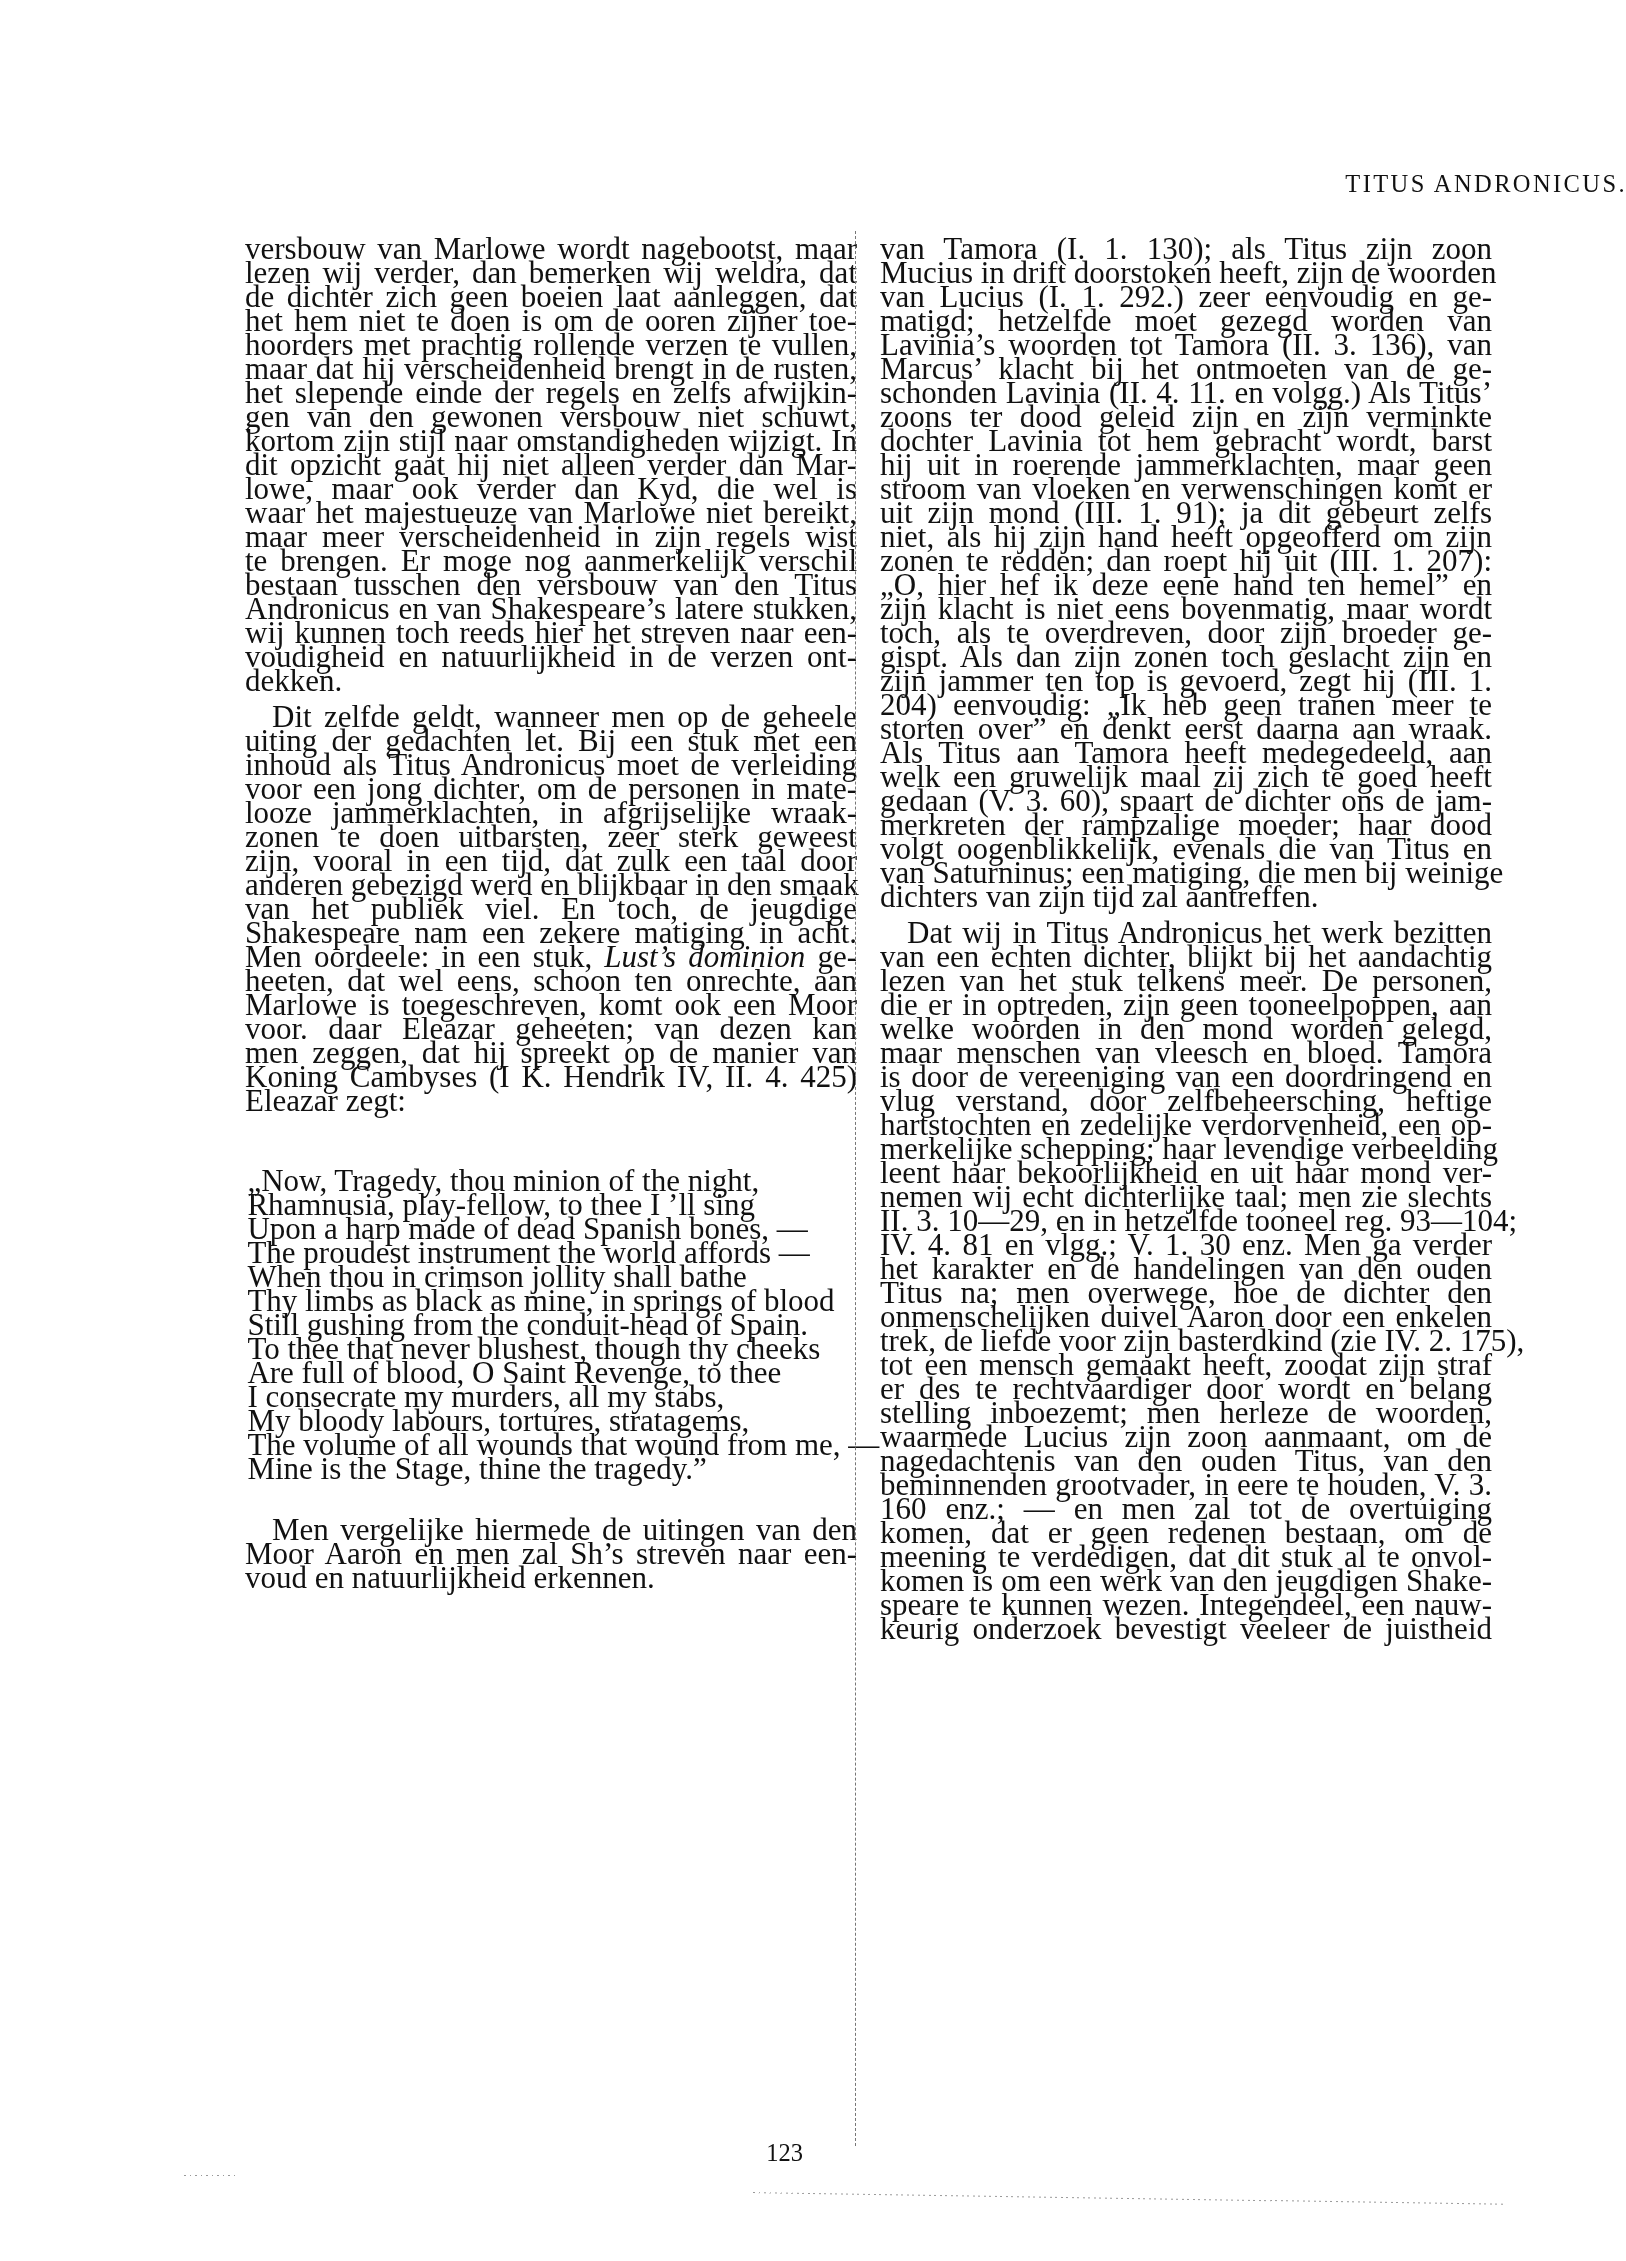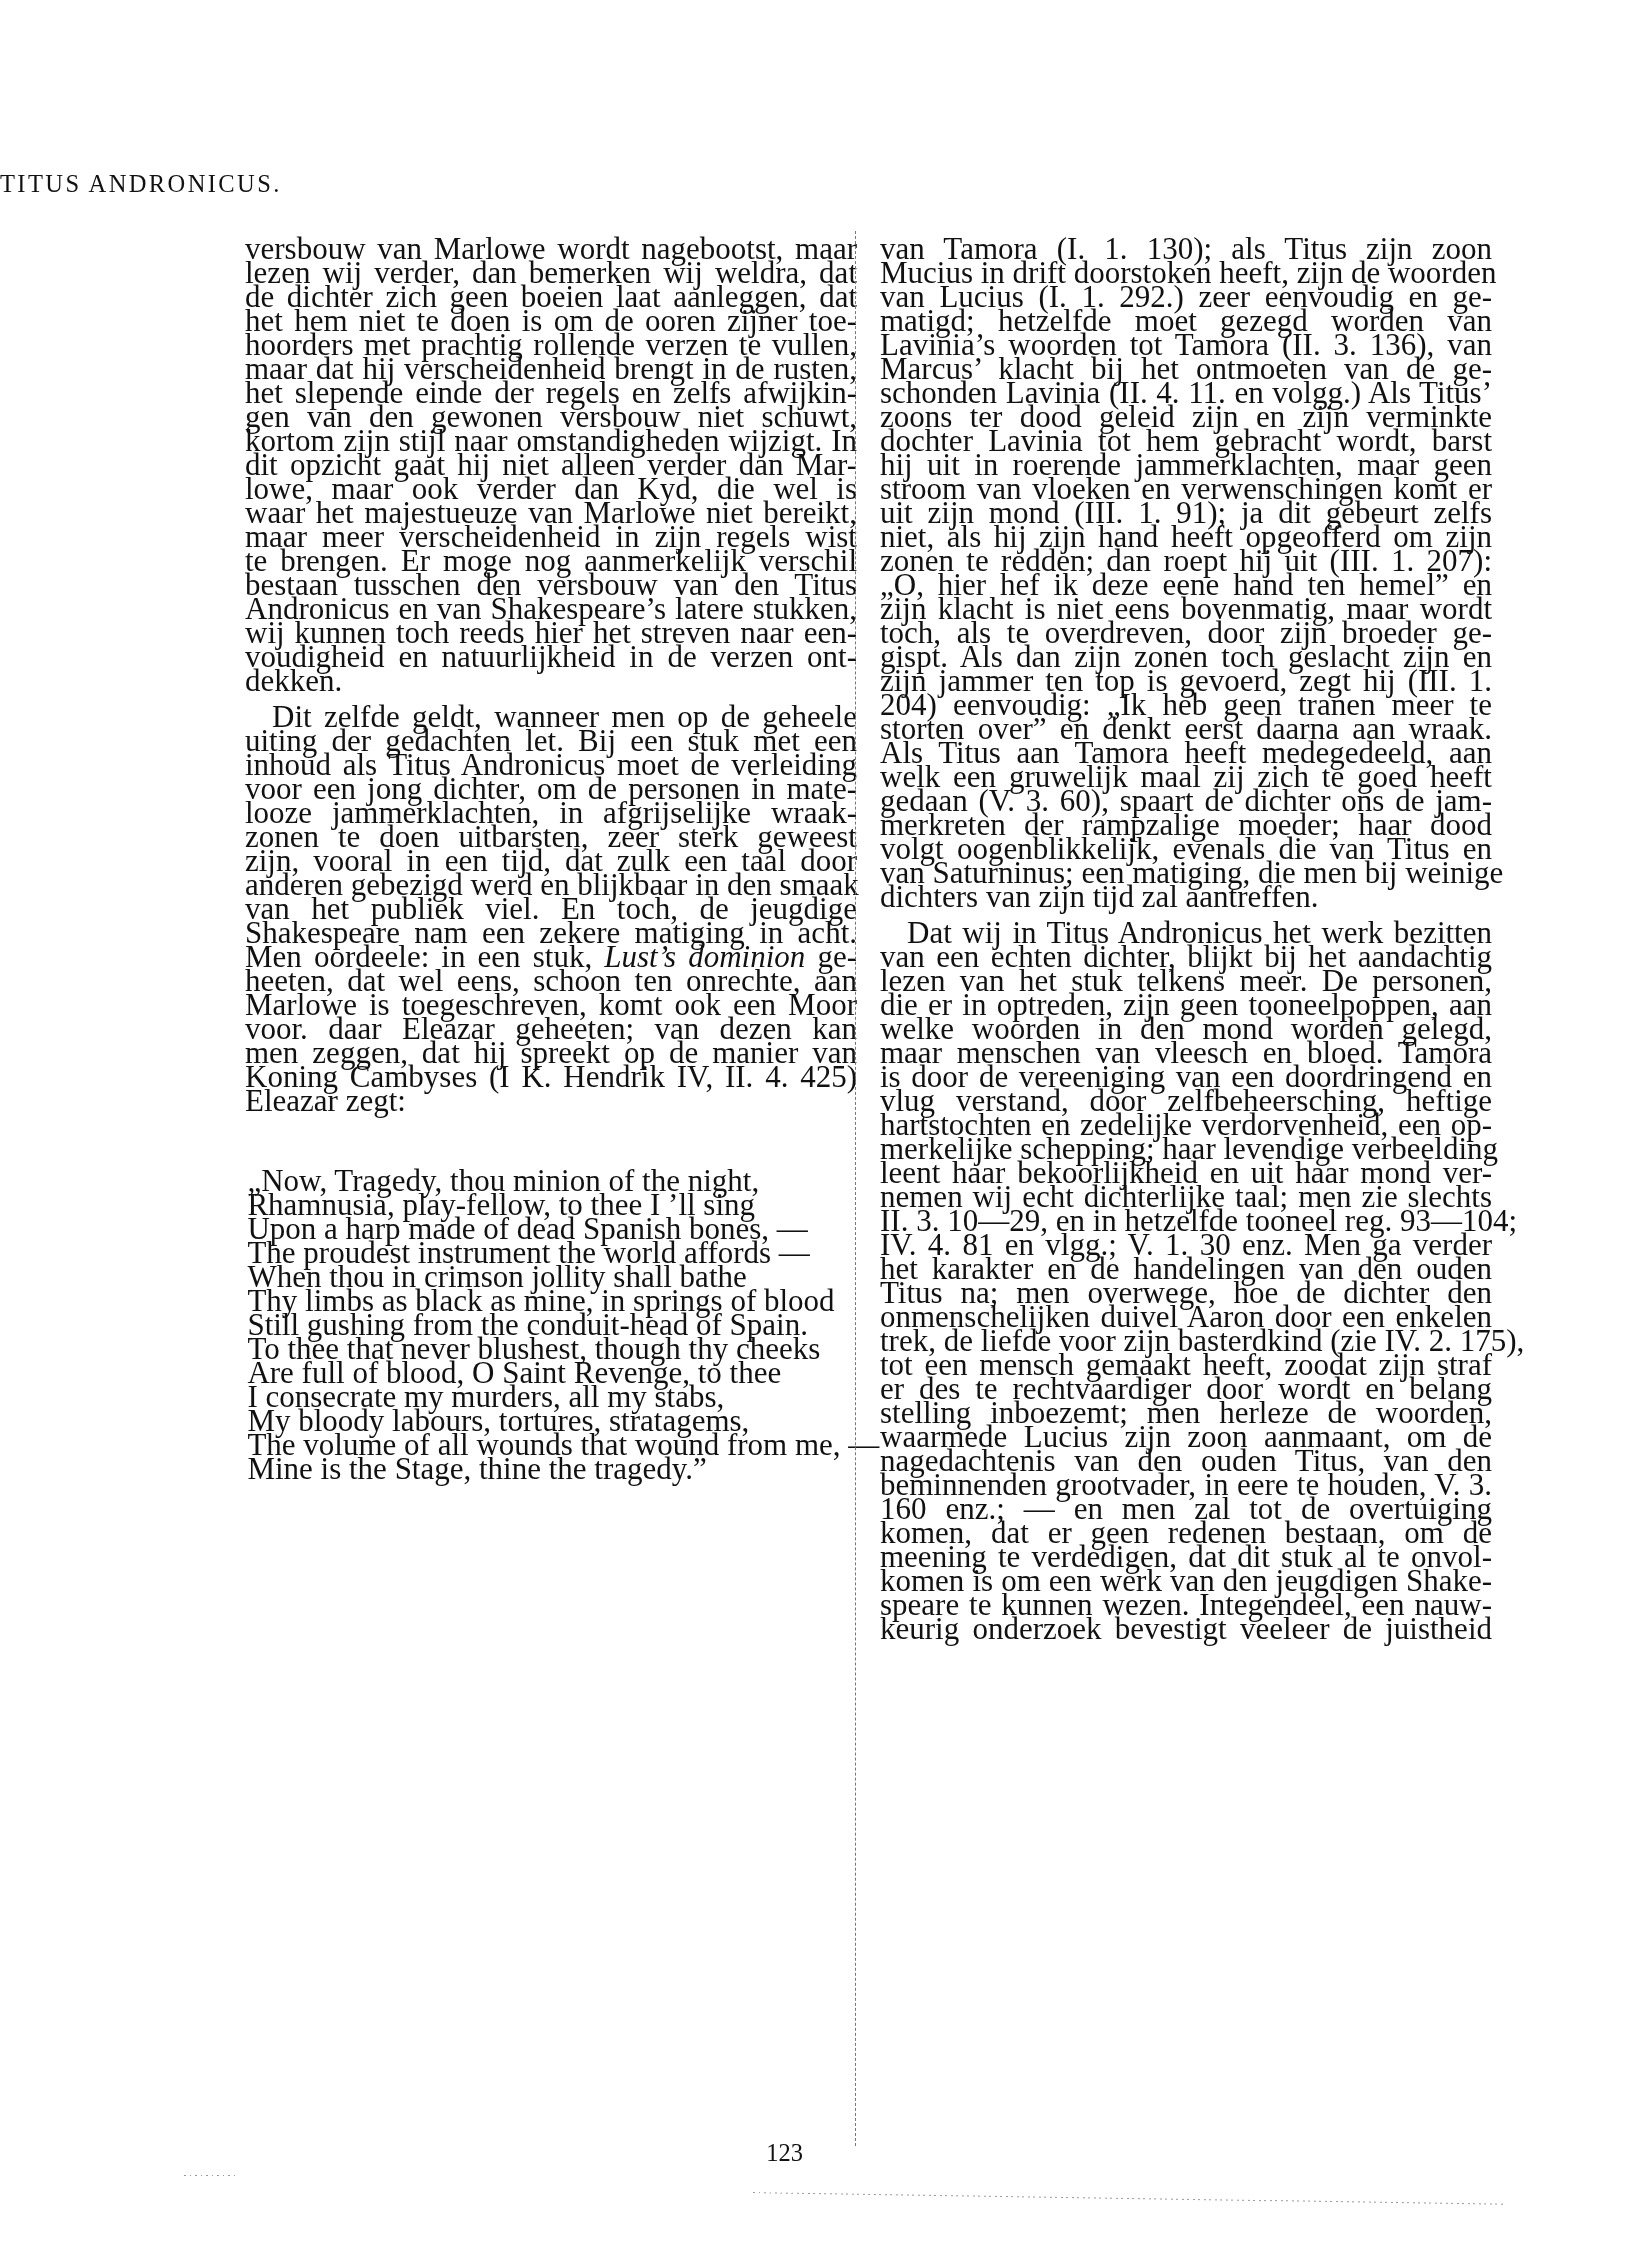--- a/index.html
+++ b/index.html
@@ -1,18 +1,18 @@
 <!DOCTYPE html>
 <html style="font-size:9.8px"><head>
 <meta charset="utf-8">
 <style>
   html, body { margin: 0; padding: 0; background: #ffffff; }
   body { width: 1627px; height: 2261px; position: relative; overflow: hidden;
          font-family: "Liberation Serif", "DejaVu Serif", serif; color: #111111; }
-  .running-head { position: absolute; top: 170px; left: 0; width: 1627px; text-align: left;
+  .running-head { position: absolute; top: 170px; left: 0; width: 1627px; text-align: right;
                   font-size: 24.5px; letter-spacing: 2.4px; }
   .col { position: absolute; top: 237px; width: 612px; }
   .col.left { left: 245px; }
   .col.right { left: 880px; }
   .line { display: block; font-size: 31px; line-height: 24px; height: 24px;
           text-align: justify; text-align-last: justify; white-space: nowrap; overflow: visible; }
   .line.last { text-align-last: left; }
   .line.indent { padding-left: 27px; }
   .para { margin: 0; }
   .para + .para { margin-top: 12px; }
@@ -83,20 +83,25 @@
       <span class="line">Thy limbs as black as mine, in springs of blood</span>
       <span class="line">Still gushing from the conduit-head of Spain.</span>
       <span class="line">To thee that never blushest, though thy cheeks</span>
       <span class="line">Are full of blood, O Saint Revenge, to thee</span>
       <span class="line">I consecrate my murders, all my stabs,</span>
       <span class="line">My bloody labours, tortures, stratagems,</span>
       <span class="line">The volume of all wounds that wound from me, —</span>
       <span class="line">Mine is the Stage, thine the tragedy.”</span>
     </div>
   <div class="after-verse" id="left-after">
+      <div class="para">
+        <span class="line indent">Men vergelijke hiermede de uitingen van den</span>
+        <span class="line">Moor Aaron en men zal Sh’s streven naar een-</span>
+        <span class="line last">voud en natuurlijkheid erkennen.</span>
+      </div>
     </div>
 </div>
 
 <div class="divider"></div>
 
 <div class="col right">
   <div id="right-paras">
       <div class="para">
         <span class="line">van Tamora (I. 1. 130); als Titus zijn zoon</span>
         <span class="line">Mucius in drift doorstoken heeft, zijn de woorden</span>

